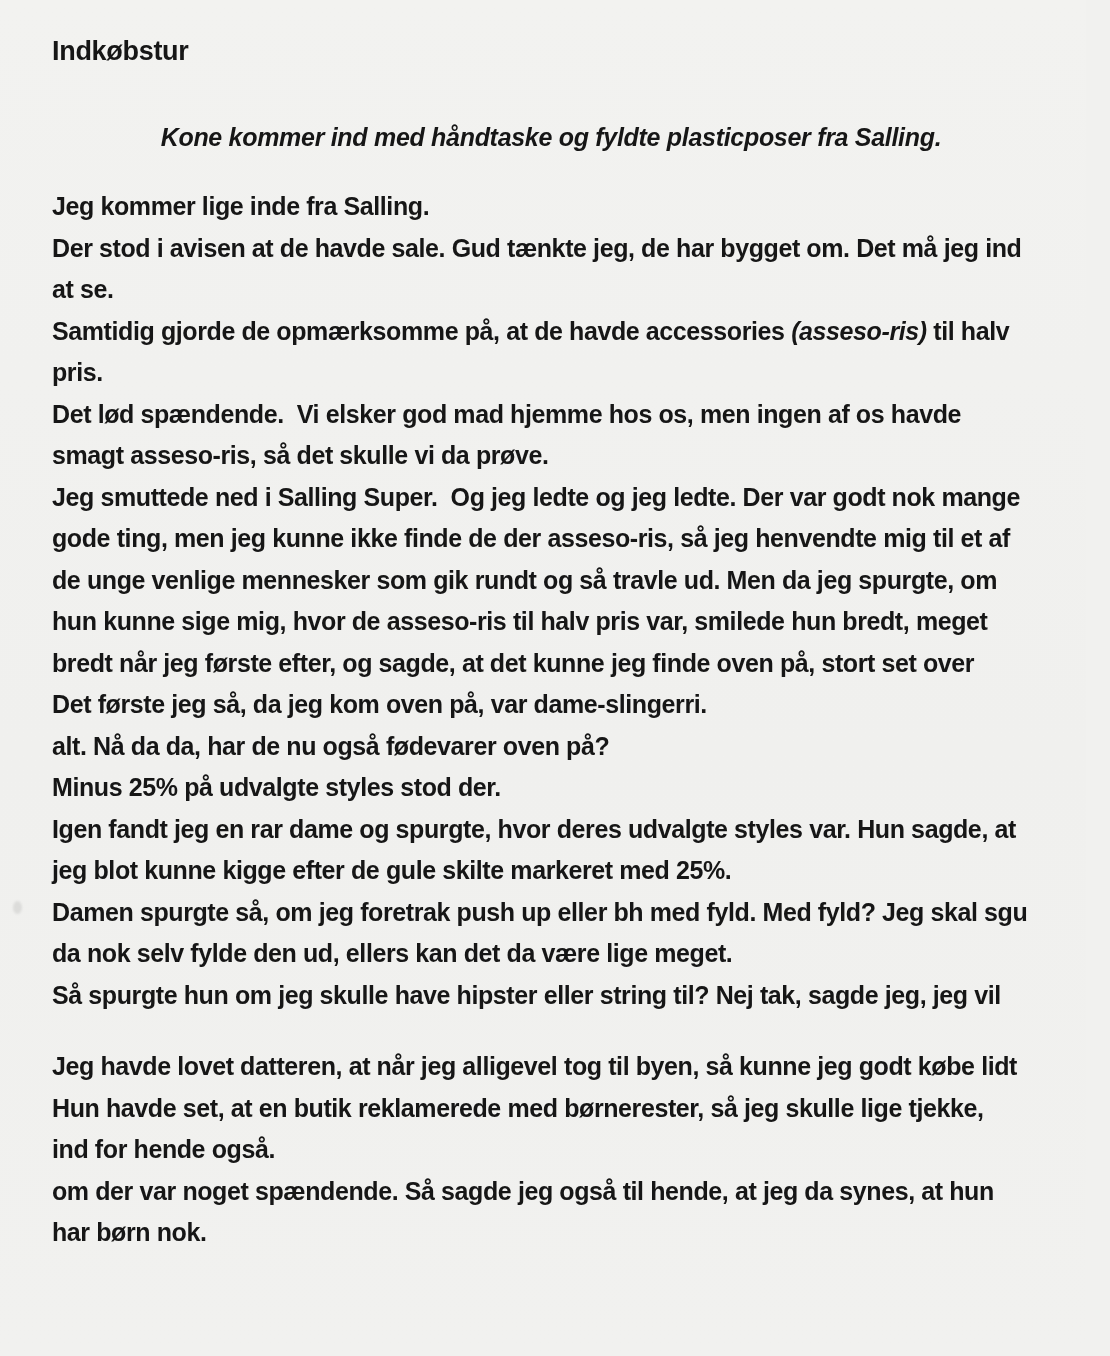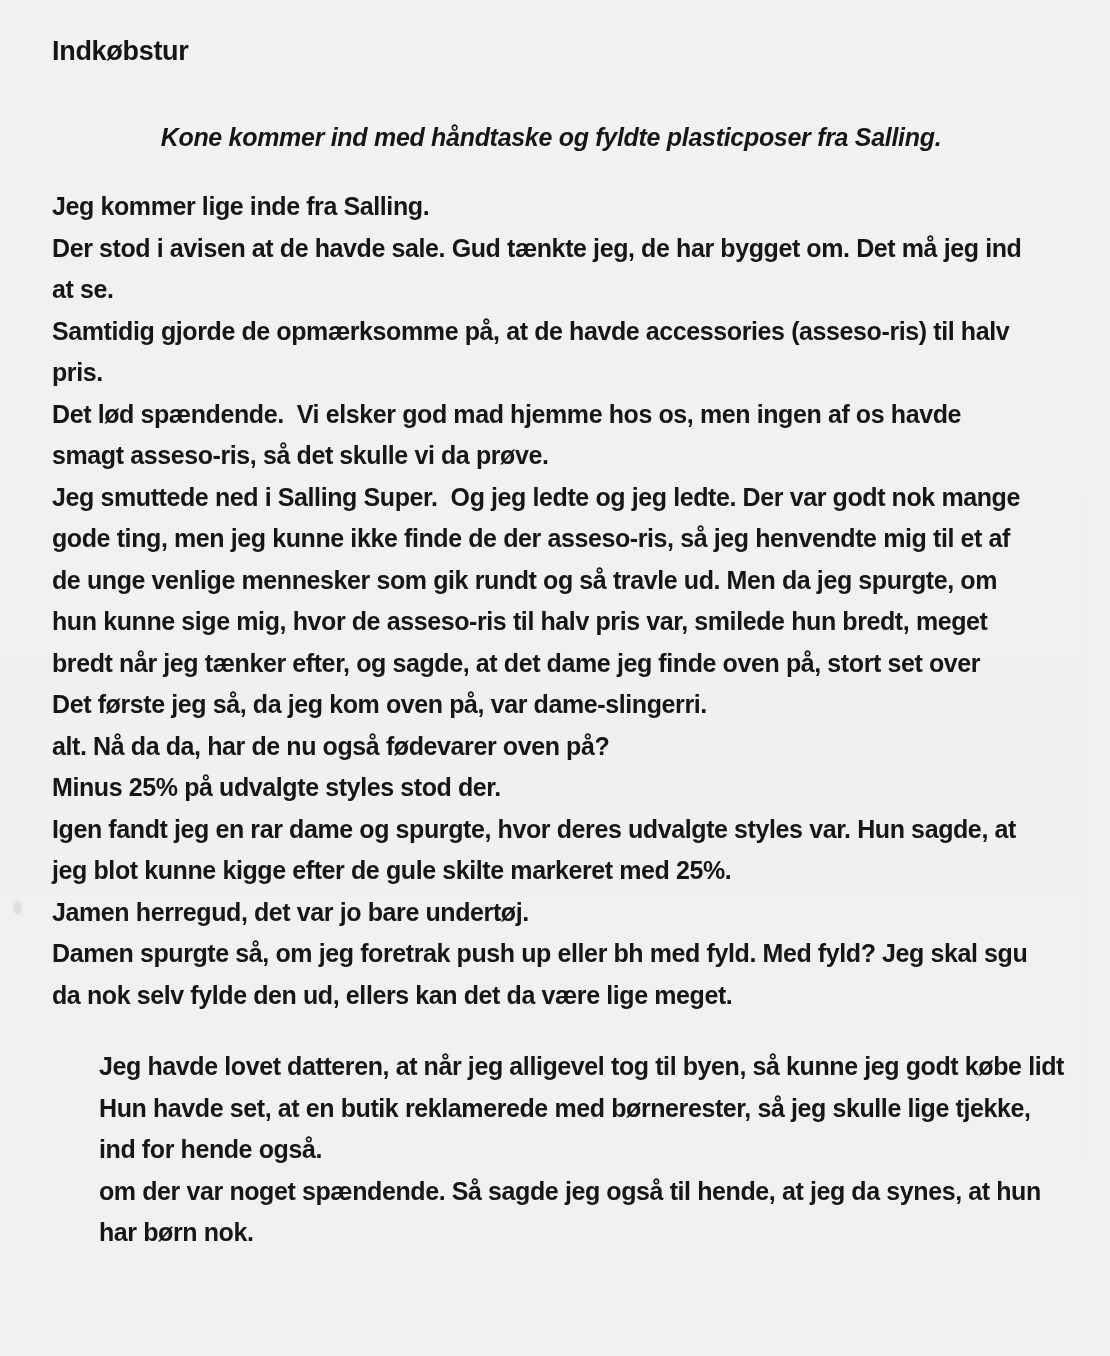--- a/index.html
+++ b/index.html
@@ -37,30 +37,30 @@
     line-height: 42px;
     letter-spacing: -0.3px;
     white-space: pre;
     text-align: center;
   }
   .block {
     margin-top: 28px;
   }
   .closing {
     margin-top: 30px;
-    margin-left: 47px;
   }
   .line {
     font-size: 25px;
     font-weight: 600;
     line-height: 41.5px;
     letter-spacing: -0.4px;
     white-space: pre;
   }
   .italic {
+    font-style: italic;
   }
   .artifact {
     position: absolute;
     left: 13px;
     top: 901px;
     width: 9px;
     height: 13px;
     background: #cfcfcd;
     border-radius: 50%;
     opacity: 0.6;
@@ -80,29 +80,29 @@
       <div class="line"><span>Der stod i avisen at de havde sale. Gud tænkte jeg, de har bygget om. Det må jeg ind</span></div>
       <div class="line"><span>at se.</span></div>
       <div class="line"><span>Samtidig gjorde de opmærksomme på, at de havde accessories </span><span class="italic">(asseso-ris)</span><span> til halv</span></div>
       <div class="line"><span>pris.</span></div>
       <div class="line"><span>Det lød spændende.  Vi elsker god mad hjemme hos os, men ingen af os havde</span></div>
       <div class="line"><span>smagt asseso-ris, så det skulle vi da prøve.</span></div>
       <div class="line"><span>Jeg smuttede ned i Salling Super.  Og jeg ledte og jeg ledte. Der var godt nok mange</span></div>
       <div class="line"><span>gode ting, men jeg kunne ikke finde de der asseso-ris, så jeg henvendte mig til et af</span></div>
       <div class="line"><span>de unge venlige mennesker som gik rundt og så travle ud. Men da jeg spurgte, om</span></div>
       <div class="line"><span>hun kunne sige mig, hvor de asseso-ris til halv pris var, smilede hun bredt, meget</span></div>
-      <div class="line"><span>bredt når jeg tænker efter, og sagde, at det dame jeg finde oven på, stort set over</span></div>
+      <div class="line"><span>bredt når jeg første efter, og sagde, at det kunne jeg finde oven på, stort set over</span></div>
       <div class="line"><span>Det første jeg så, da jeg kom oven på, var dame-slingerri.</span></div>
       <div class="line"><span>alt. Nå da da, har de nu også fødevarer oven på?</span></div>
       <div class="line"><span>Minus 25% på udvalgte styles stod der.</span></div>
       <div class="line"><span>Igen fandt jeg en rar dame og spurgte, hvor deres udvalgte styles var. Hun sagde, at</span></div>
       <div class="line"><span>jeg blot kunne kigge efter de gule skilte markeret med 25%.</span></div>
-      <div class="line"><span>Jamen herregud, det var jo bare undertøj.</span></div>
       <div class="line"><span>Damen spurgte så, om jeg foretrak push up eller bh med fyld. Med fyld? Jeg skal sgu</span></div>
       <div class="line"><span>da nok selv fylde den ud, ellers kan det da være lige meget.</span></div>
+      <div class="line"><span>Så spurgte hun om jeg skulle have hipster eller string til? Nej tak, sagde jeg, jeg vil</span></div>
     </div>
 
   <div class="block closing">
       <div class="line"><span>Jeg havde lovet datteren, at når jeg alligevel tog til byen, så kunne jeg godt købe lidt</span></div>
       <div class="line"><span>Hun havde set, at en butik reklamerede med børnerester, så jeg skulle lige tjekke,</span></div>
       <div class="line"><span>ind for hende også.</span></div>
       <div class="line"><span>om der var noget spændende. Så sagde jeg også til hende, at jeg da synes, at hun</span></div>
       <div class="line"><span>har børn nok.</span></div>
     </div>
 

